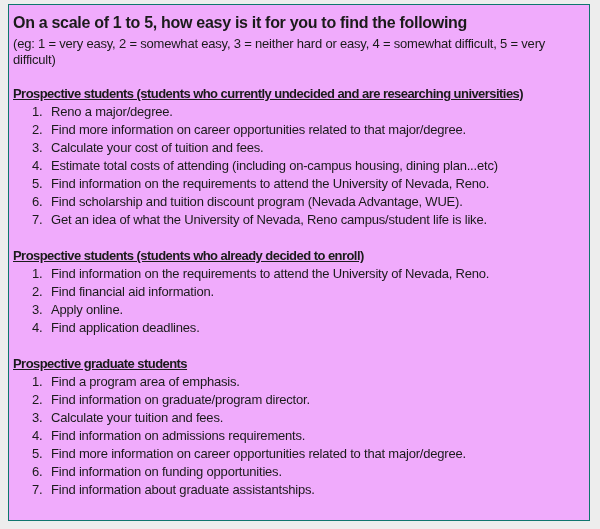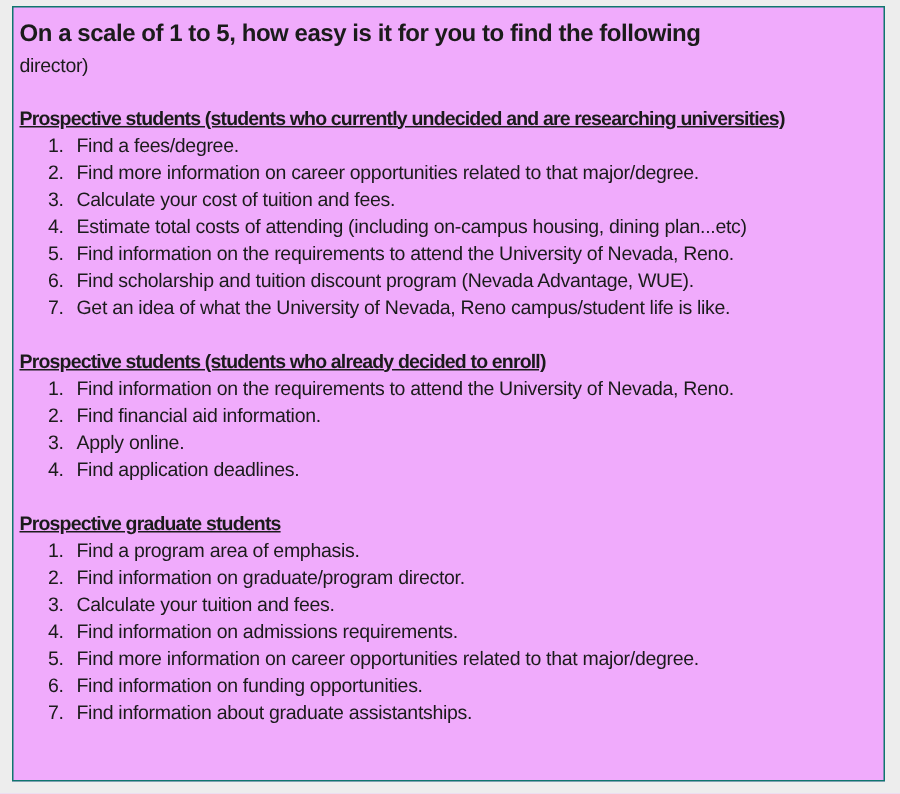--- a/index.html
+++ b/index.html
@@ -65,29 +65,30 @@
   }
 </style>
 </head>
 <body>
 
 <div class="page">
   <div class="title">
     <div>On a scale of 1 to 5, how easy is it for you to find the following</div>
   </div>
   <div class="legend">
-    <div>director)</div>
+    <div>(eg: 1 = very easy, 2 = somewhat easy, 3 = neither hard or easy, 4 = somewhat difficult, 5 = very</div>
+    <div>difficult)</div>
   </div>
   <div id="sections">
   <div class="section">
     <div class="section-heading">Prospective students (students who currently undecided and are researching universities)</div>
     <ol class="items">
   <li>
     <span class="item-number">1.</span>
-    <span>Find a fees/degree.</span>
+    <span>Reno a major/degree.</span>
   </li>
 
   <li>
     <span class="item-number">2.</span>
     <span>Find more information on career opportunities related to that major/degree.</span>
   </li>
 
   <li>
     <span class="item-number">3.</span>
     <span>Calculate your cost of tuition and fees.</span>

